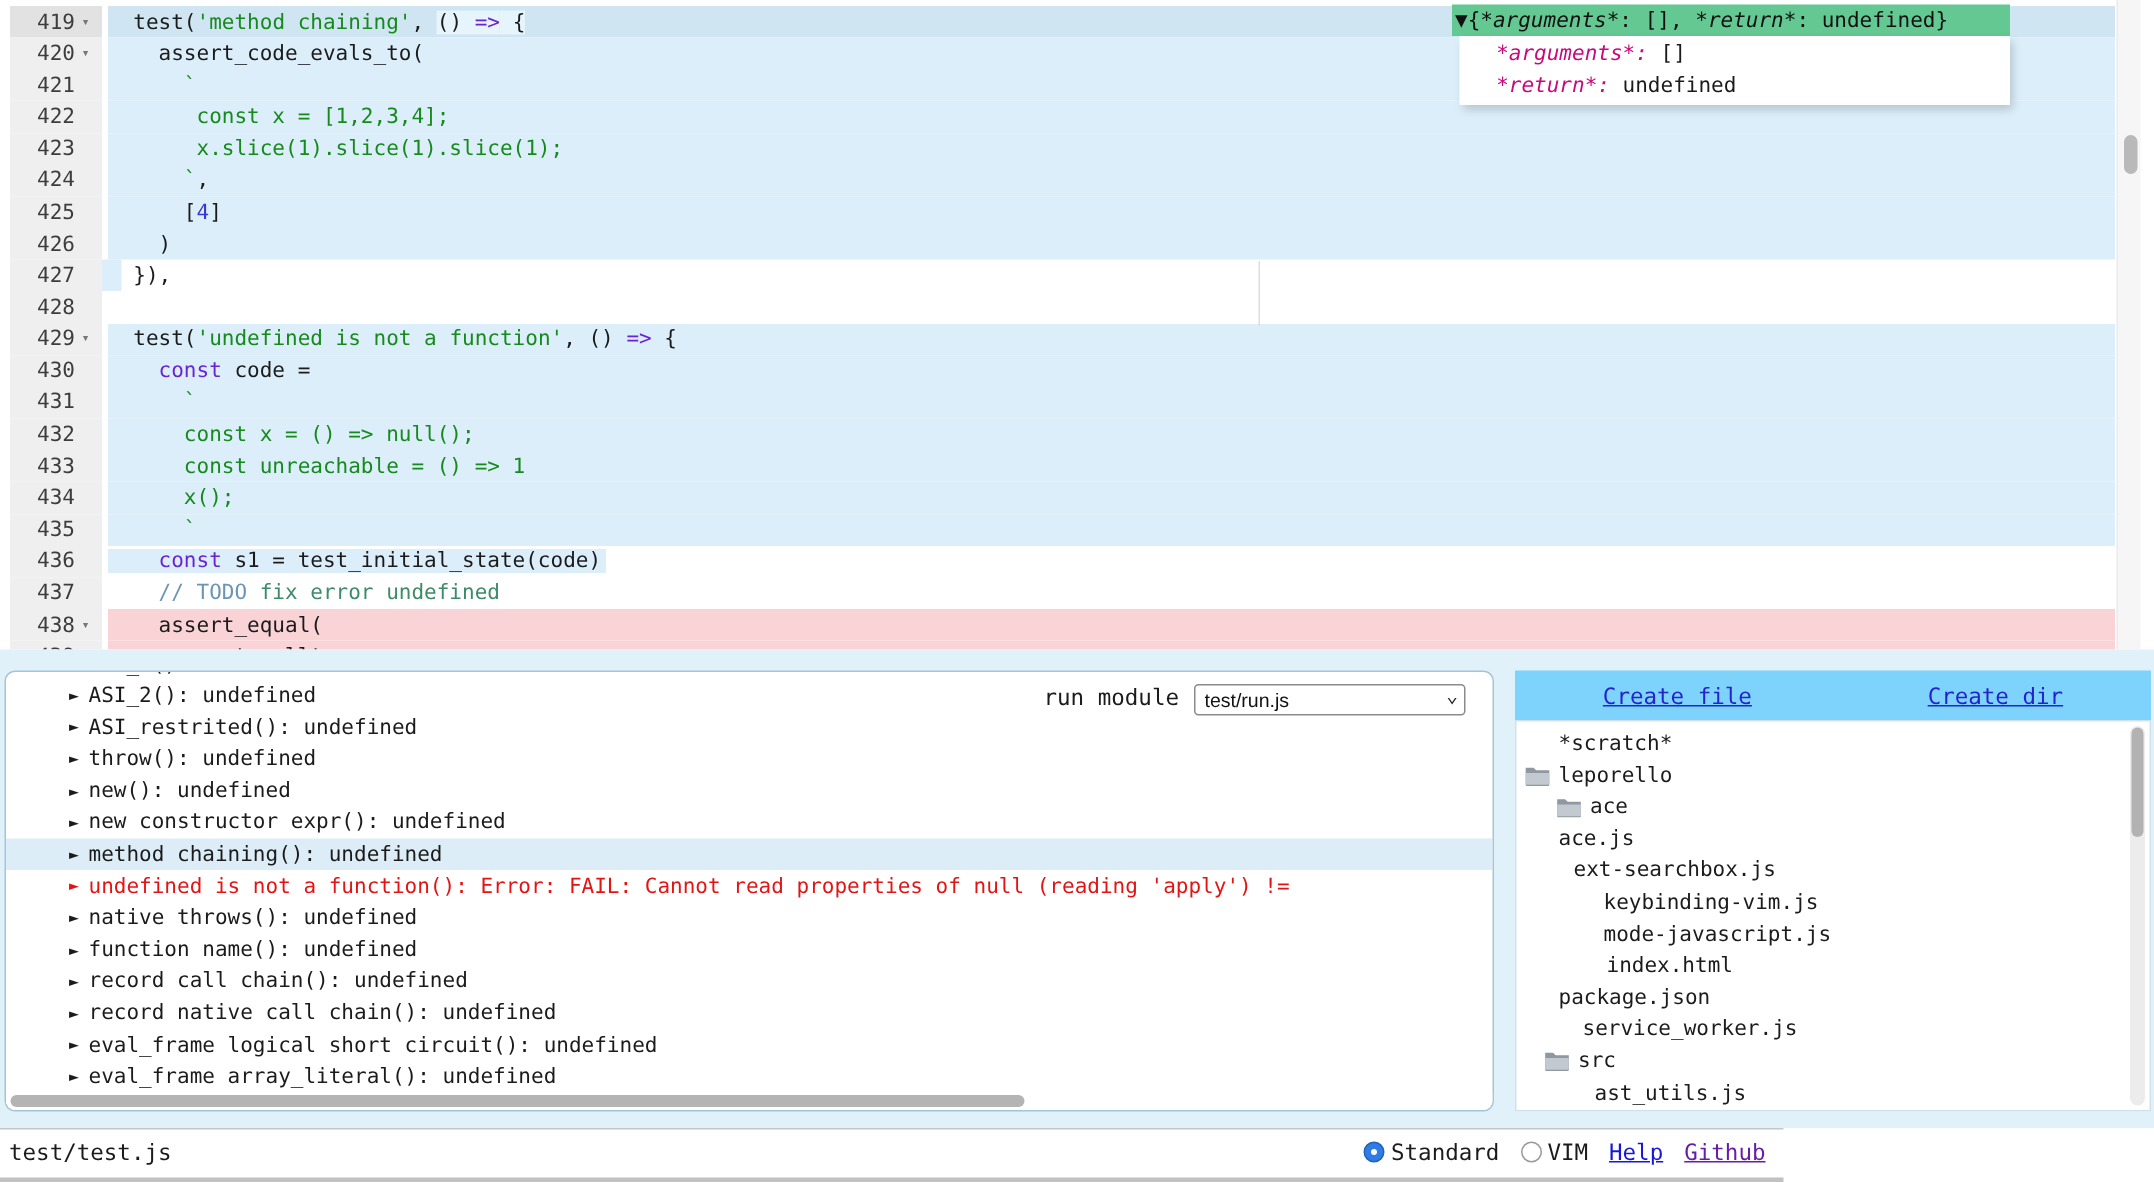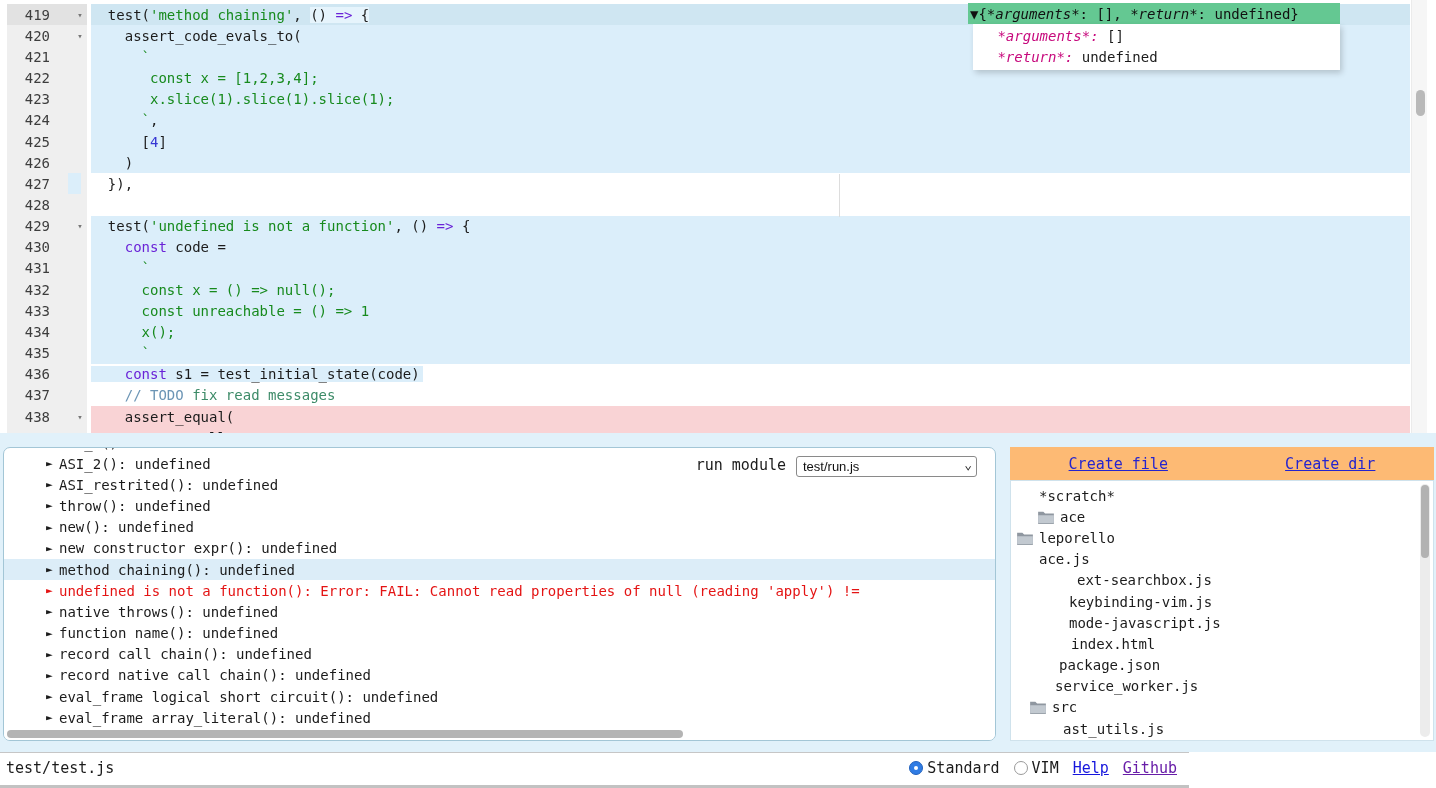--- a/index.html
+++ b/index.html
@@ -5,21 +5,21 @@
   * { margin:0; padding:0; box-sizing:border-box; }
   html,body { background:#fff; }
   .window { position:relative; width:1436px; height:788px; overflow:hidden;
             font-family:"DejaVu Sans Mono", monospace; font-size:14px; color:#1b1b1b; background:#fff; }
 
   
   .editor { position:absolute; left:0; top:0; width:1436px; height:433px; background:#fff; overflow:hidden; }
   .rows { position:absolute; left:0; top:4px; width:1410px; }
   .row { position:relative; display:flex; height:21.17px; white-space:pre; }
   .gutter { flex:0 0 68px; display:flex; align-items:center; height:100%;
-            background:linear-gradient(to right,#fff 7px,#efefef 7px);gap:23px; }
+            background:linear-gradient(to right,#fff 7px,#efefef 7px); }
   .gutter.ghl { background:linear-gradient(to right,#fff 7px,#e2e2e2 7px); }
   .lnum { display:inline-block; width:50px; text-align:right; color:#3d3d3d; }
   .fold { display:inline-block; width:14px; text-align:center; color:#777; font-size:9px; }
   .code { flex:1 1 auto; display:flex; align-items:center; height:100%; padding-left:4px; }
   .bg-active .codebg { background:#cfe6f2; }
   .bg-sel    .codebg { background:#dbeefa; }
   .bg-err    .codebg { background:#f9d3d5; }
   .codebg { display:flex; align-items:center; height:100%; flex:1 1 auto; }
   .seltext { background:#dbeefa; padding-right:3px; }
   .stub { position:absolute; left:68px; top:0; width:13px; height:100%; background:#dbeefa; }
@@ -55,21 +55,21 @@
   .runmodule label { font-size:15px; }
   .selwrap { position:relative; }
   select.runsel { -webkit-appearance:none; appearance:none; width:181px; height:21px; background:#fff;
                   border:1px solid #8a8a8a; border-radius:3px; padding:0 18px 1px 6px;
                   font-family:"Liberation Sans", sans-serif; font-size:13px; color:#111; }
   .chev { position:absolute; right:5px; top:1px; font-size:13px; color:#222; pointer-events:none; }
   .hscroll { position:absolute; left:0; right:0; bottom:0; height:12px; background:#fff; }
   .hthumb { position:absolute; left:3px; top:2px; width:676px; height:8px; background:#b4b4b4; border-radius:4px; }
 
   .panel-right { position:absolute; left:1010px; top:14px; width:424px; height:294px; }
-  .tree-head { height:33px; background:#fdba74; display:flex; justify-content:space-around; align-items:center; font-size:15px; }
+  .tree-head { height:33px; background:#7dd3fc; display:flex; justify-content:space-around; align-items:center; font-size:15px; }
   .tree-head a { color:#2424cf; text-decoration:underline; cursor:pointer; }
   .tree { position:absolute; left:0; top:33px; right:0; bottom:0; background:#fff;
           border:1px solid #cfe2ec; overflow:hidden; padding-top:4px; }
   .ti { height:21.2px; display:flex; align-items:center; white-space:pre; }
   .ti svg { margin-right:5px; flex:0 0 auto; }
   .tree-track { position:absolute; right:3px; top:3px; width:10px; bottom:3px; background:#ececec; border-radius:5px; }
   .tree-thumb { position:absolute; left:1px; top:1px; width:8px; height:73px; background:#b2b2b2; border-radius:4px; }
 
   
   .statusbar { position:absolute; left:0; top:752px; width:1189px; height:36px; background:#fff;
@@ -103,21 +103,21 @@
         <div class="row"><span class="gutter"><span class="lnum">427</span><span class="fold"></span></span><span class="stub"></span><span class="code"><span class="codebg"><span class="tok-p">  }),</span></span></span></div>
         <div class="row"><span class="gutter"><span class="lnum">428</span><span class="fold"></span></span><span class="code"><span class="codebg"></span></span></div>
         <div class="row bg-sel"><span class="gutter"><span class="lnum">429</span><span class="fold">▾</span></span><span class="code"><span class="codebg"><span class="tok-p">  test(</span><span class="tok-s">'undefined is not a function'</span><span class="tok-p">, () </span><span class="tok-k">=&gt;</span><span class="tok-p"> {</span></span></span></div>
         <div class="row bg-sel"><span class="gutter"><span class="lnum">430</span><span class="fold"></span></span><span class="code"><span class="codebg"><span class="tok-k">    const</span><span class="tok-p"> code =</span></span></span></div>
         <div class="row bg-sel"><span class="gutter"><span class="lnum">431</span><span class="fold"></span></span><span class="code"><span class="codebg"><span class="tok-s">      `</span></span></span></div>
         <div class="row bg-sel"><span class="gutter"><span class="lnum">432</span><span class="fold"></span></span><span class="code"><span class="codebg"><span class="tok-s">      const x = () =&gt; null();</span></span></span></div>
         <div class="row bg-sel"><span class="gutter"><span class="lnum">433</span><span class="fold"></span></span><span class="code"><span class="codebg"><span class="tok-s">      const unreachable = () =&gt; 1</span></span></span></div>
         <div class="row bg-sel"><span class="gutter"><span class="lnum">434</span><span class="fold"></span></span><span class="code"><span class="codebg"><span class="tok-s">      x();</span></span></span></div>
         <div class="row bg-sel"><span class="gutter"><span class="lnum">435</span><span class="fold"></span></span><span class="code"><span class="codebg"><span class="tok-s">      `</span></span></span></div>
         <div class="row"><span class="gutter"><span class="lnum">436</span><span class="fold"></span></span><span class="code"><span class="seltext"><span class="tok-k">    const</span><span class="tok-p"> s1 = test_initial_state(code)</span></span></span></div>
-        <div class="row"><span class="gutter"><span class="lnum">437</span><span class="fold"></span></span><span class="code"><span class="codebg"><span class="tok-c1">    // TODO</span><span class="tok-c2"> fix read messages</span></span></span></div>
+        <div class="row"><span class="gutter"><span class="lnum">437</span><span class="fold"></span></span><span class="code"><span class="codebg"><span class="tok-c1">    // TODO</span><span class="tok-c2"> fix error undefined</span></span></span></div>
         <div class="row bg-err"><span class="gutter"><span class="lnum">438</span><span class="fold">▾</span></span><span class="code"><span class="codebg"><span class="tok-p">    assert_equal(</span></span></span></div>
         <div class="row bg-err"><span class="gutter"><span class="lnum">439</span><span class="fold"></span></span><span class="code"><span class="codebg"><span class="tok-p">      const calltree = ...</span></span></span></div>
       </div>
     <div class="ruler"></div>
     <div class="vtrack">
       <div class="vthumb"></div>
     </div>
     <div class="tooltip">
       <div class="tt-head"><span>▼{</span><span class="it">*arguments*</span><span>: [], </span><span class="it">*return*</span><span>: undefined}</span></div>
       <div class="tt-body">
@@ -161,34 +161,34 @@
     </div>
 
     <div class="panel-right">
       <div class="tree-head">
         <a>Create file</a>
         <a>Create dir</a>
       </div>
       <div class="tree">
         <div id="tree-items">
             <div class="ti" style="padding-left: 28px;"><span>*scratch*</span></div>
+            <div class="ti" style="padding-left: 5px;"><svg width="18" height="14" viewBox="0 0 20 16">
+                <path d="M1 2 h6 l2 2 h10 v11 a1 1 0 0 1 -1 1 H2 a1 1 0 0 1 -1 -1 z" fill="#8f97a0"></path>
+                <path d="M1 6 h18 v8 a1 1 0 0 1 -1 1 H2 a1 1 0 0 1 -1 -1 z" fill="#c2c9d0"></path>
+              </svg><span>leporello</span></div>
             <div class="ti" style="padding-left: 26px;"><svg width="18" height="14" viewBox="0 0 20 16">
                 <path d="M1 2 h6 l2 2 h10 v11 a1 1 0 0 1 -1 1 H2 a1 1 0 0 1 -1 -1 z" fill="#8f97a0"></path>
                 <path d="M1 6 h18 v8 a1 1 0 0 1 -1 1 H2 a1 1 0 0 1 -1 -1 z" fill="#c2c9d0"></path>
               </svg><span>ace</span></div>
-            <div class="ti" style="padding-left: 5px;"><svg width="18" height="14" viewBox="0 0 20 16">
-                <path d="M1 2 h6 l2 2 h10 v11 a1 1 0 0 1 -1 1 H2 a1 1 0 0 1 -1 -1 z" fill="#8f97a0"></path>
-                <path d="M1 6 h18 v8 a1 1 0 0 1 -1 1 H2 a1 1 0 0 1 -1 -1 z" fill="#c2c9d0"></path>
-              </svg><span>leporello</span></div>
             <div class="ti" style="padding-left: 28px;"><span>ace.js</span></div>
-            <div class="ti" style="padding-left: 66px;"><span>ext-searchbox.js</span></div>
+            <div class="ti" style="padding-left: 38px;"><span>ext-searchbox.js</span></div>
             <div class="ti" style="padding-left: 58px;"><span>keybinding-vim.js</span></div>
             <div class="ti" style="padding-left: 58px;"><span>mode-javascript.js</span></div>
             <div class="ti" style="padding-left: 60px; text-align: center;"><span>index.html</span></div>
-            <div class="ti" style="padding-left: 48px;"><span>package.json</span></div>
+            <div class="ti" style="padding-left: 28px;"><span>package.json</span></div>
             <div class="ti" style="padding-left: 44px;"><span>service_worker.js</span></div>
             <div class="ti" style="padding-left: 18px;"><svg width="18" height="14" viewBox="0 0 20 16">
                 <path d="M1 2 h6 l2 2 h10 v11 a1 1 0 0 1 -1 1 H2 a1 1 0 0 1 -1 -1 z" fill="#8f97a0"></path>
                 <path d="M1 6 h18 v8 a1 1 0 0 1 -1 1 H2 a1 1 0 0 1 -1 -1 z" fill="#c2c9d0"></path>
               </svg><span>src</span></div>
             <div class="ti" style="padding-left: 52px;"><span>ast_utils.js</span></div>
           </div>
         <div class="tree-track">
           <div class="tree-thumb"></div>
         </div>

